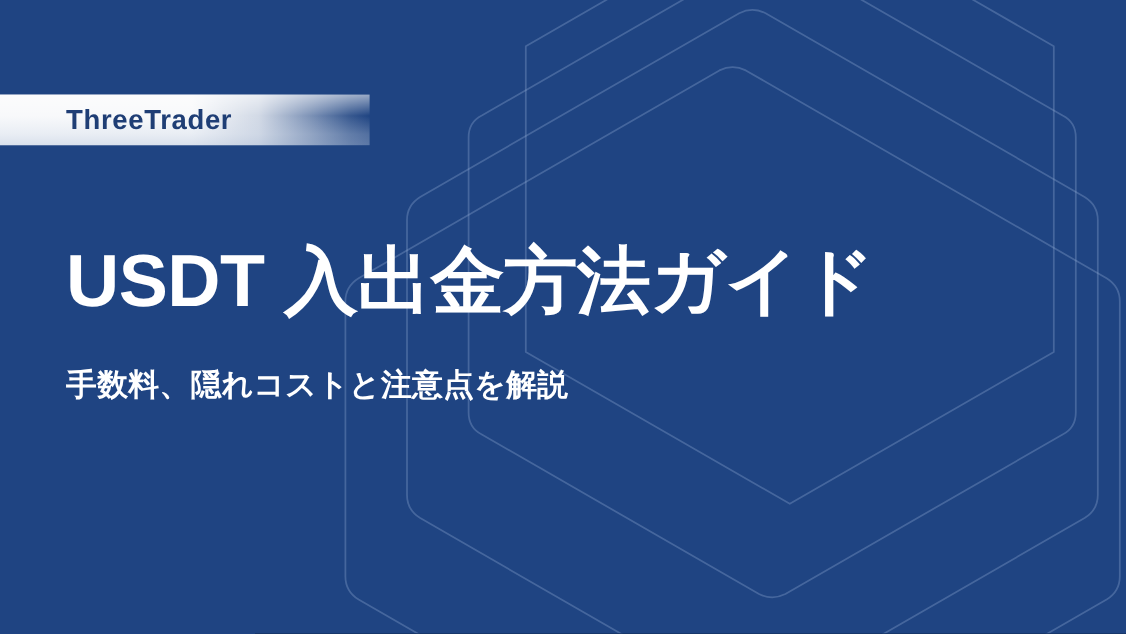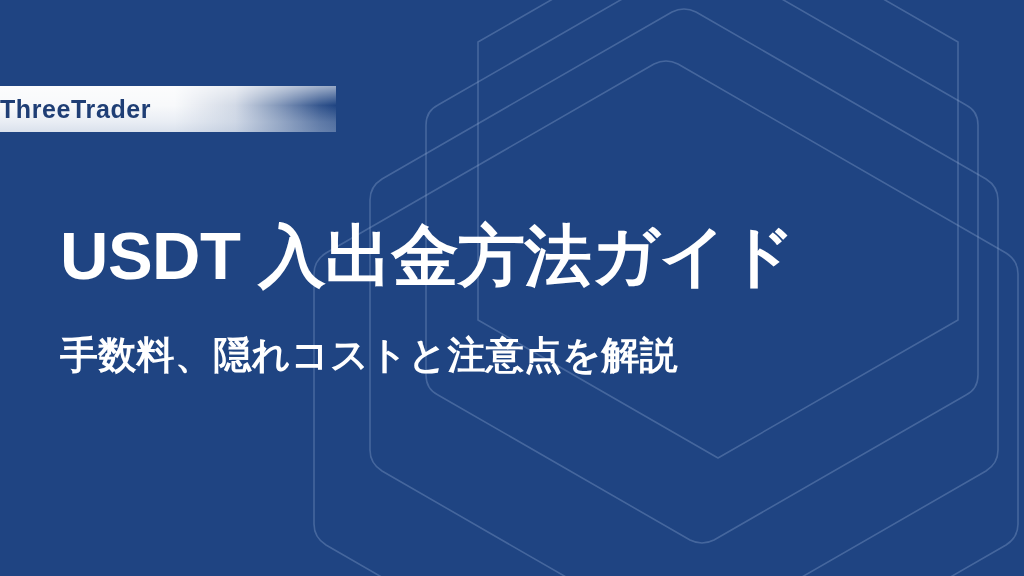--- a/index.html
+++ b/index.html
@@ -60,20 +60,21 @@
     background: linear-gradient(
         180deg,
         rgba(255,255,255,0.55) 0%,
         rgba(233,238,246,0.0) 42%,
         rgba(198,210,228,0.30) 78%,
         rgba(176,192,216,0.42) 100%);
     pointer-events: none;
   }
   .badge-text {
     position: relative;
+    margin-left: 60px;
     font-size: 25px;
     font-weight: bold;
     letter-spacing: 0.6px;
     color: #1f3e75;
     white-space: nowrap;
   }
 
   
   .headline {
     position: absolute;
@@ -86,21 +87,21 @@
     font-size: 67px;
     line-height: 1.0;
     font-weight: bold;
     color: #ffffff;
     letter-spacing: -0.5px;
     white-space: nowrap;
   }
   .subtitle {
     margin: 0;
     padding-top: 44px;
-    font-size: 38px;
+    font-size: 28px;
     line-height: 1.2;
     font-weight: bold;
     color: #ffffff;
     letter-spacing: 0.3px;
     white-space: nowrap;
   }
 </style>
 </head>
 <body>
 

